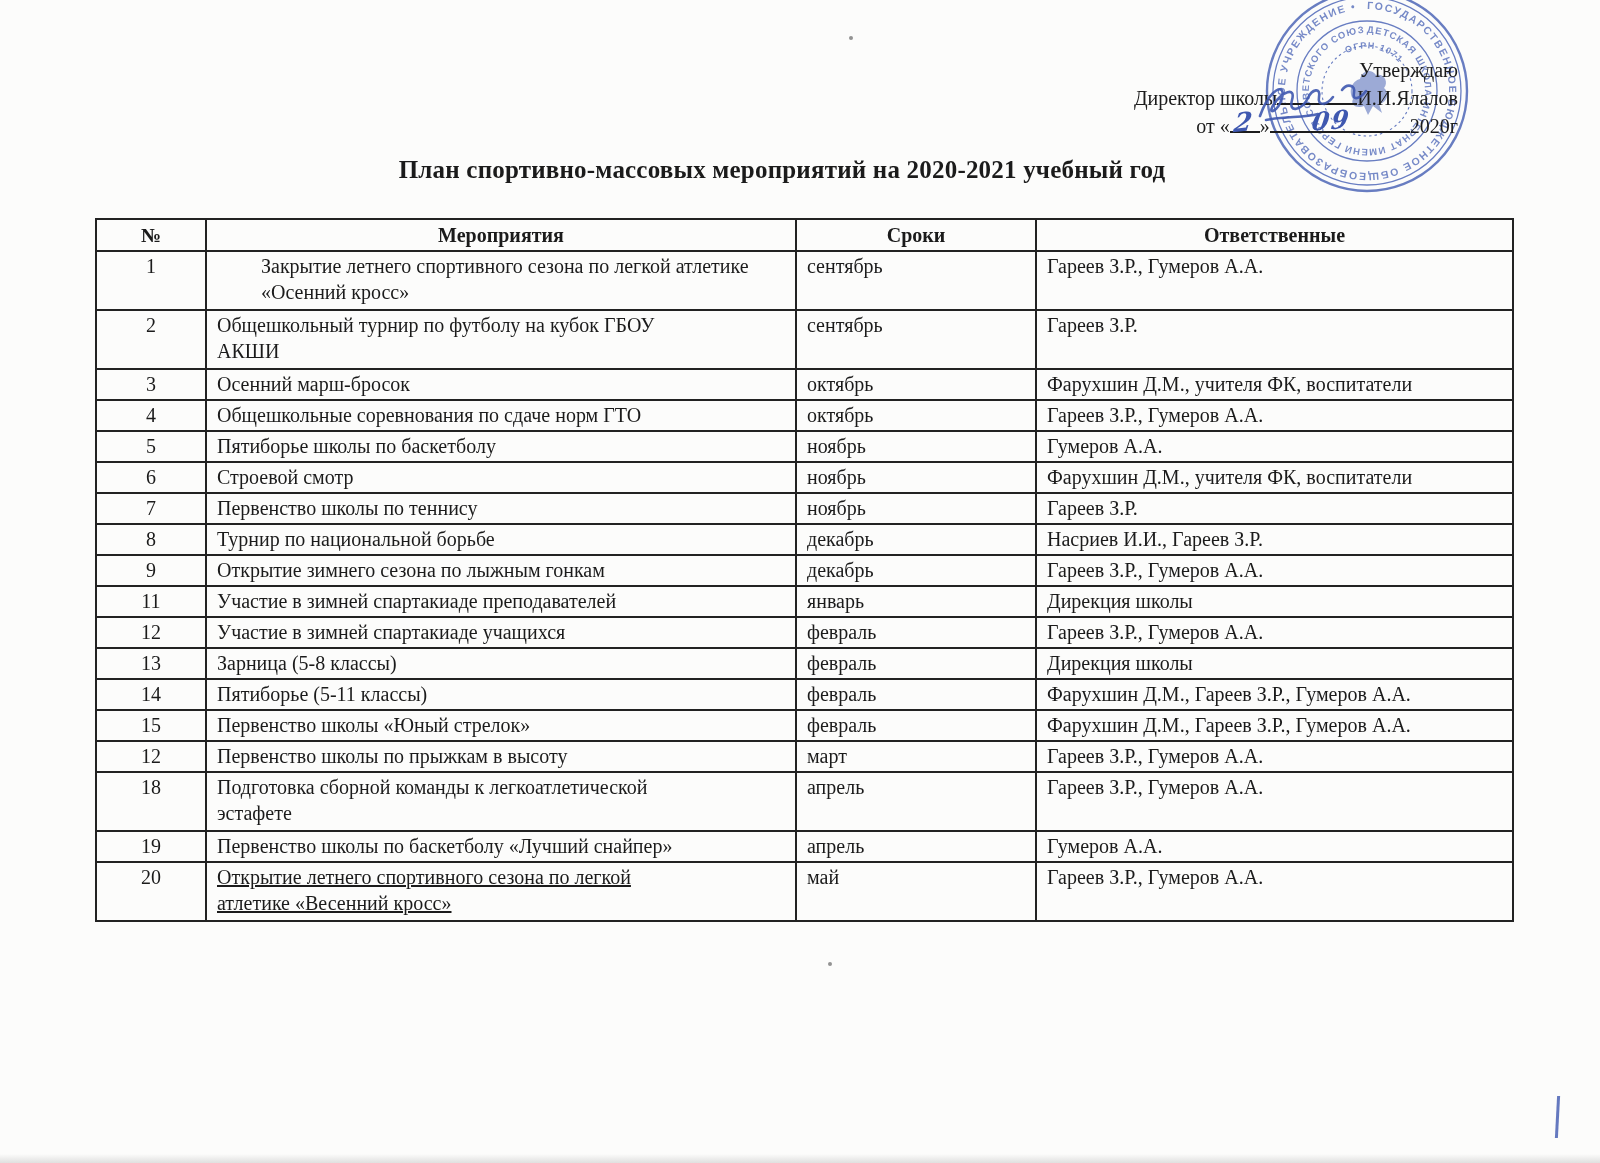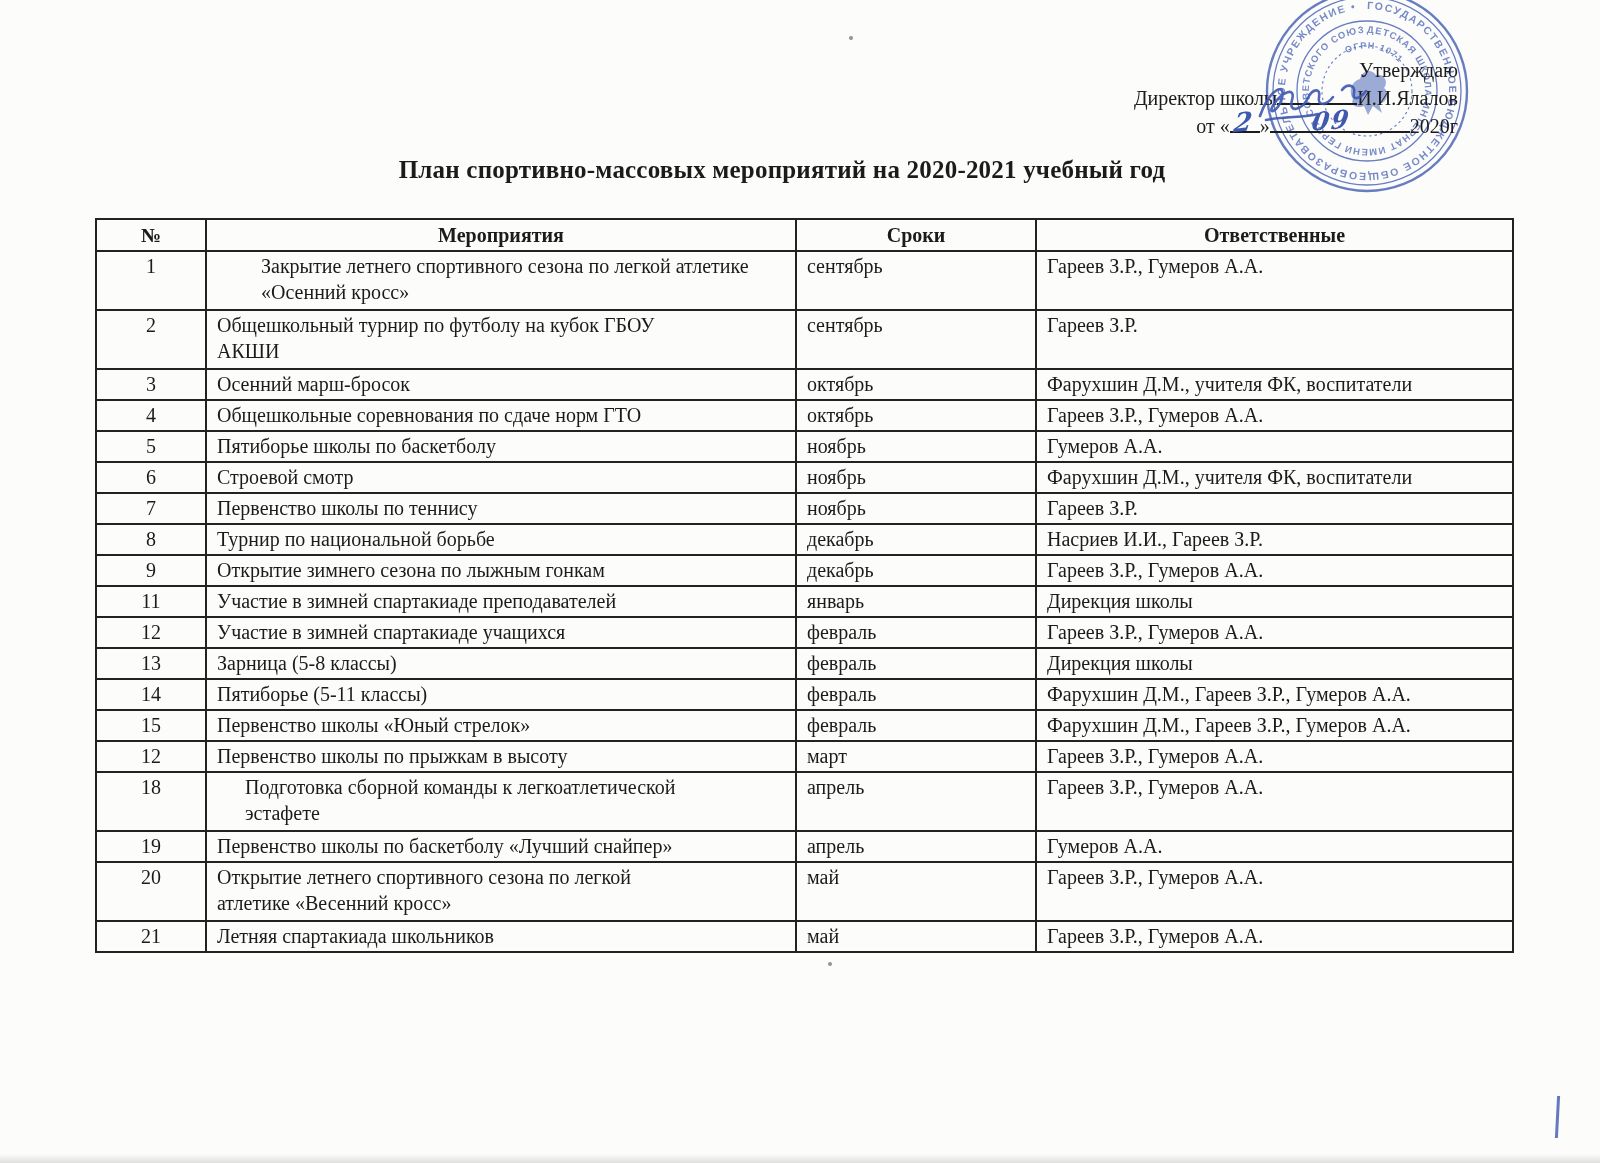--- a/index.html
+++ b/index.html
@@ -288,42 +288,36 @@
         </tr>
         <tr>
           <td class="cell-num">12</td>
           <td class="cell-event">Первенство школы по прыжкам в высоту</td>
           <td class="cell-period">март</td>
           <td class="cell-responsible">Гареев З.Р., Гумеров А.А.</td>
         </tr>
         <tr class="tall">
           <td class="cell-num">18</td>
           <td class="cell-event">
-            <div style="max-width: 465px; margin-left: 28px;">Подготовка сборной команды к легкоатлетической эстафете</div>
+            <div style="max-width: 465px;">Подготовка сборной команды к легкоатлетической эстафете</div>
           </td>
           <td class="cell-period">апрель</td>
           <td class="cell-responsible">Гареев З.Р., Гумеров А.А.</td>
         </tr>
         <tr>
           <td class="cell-num">19</td>
           <td class="cell-event">Первенство школы по баскетболу «Лучший снайпер»</td>
           <td class="cell-period">апрель</td>
           <td class="cell-responsible">Гумеров А.А.</td>
         </tr>
         <tr class="tall">
           <td class="cell-num">20</td>
           <td class="cell-event">
-            <div style="max-width: 460px;">Открытие летнего спортивного сезона по легкой атлетике «Весенний кросс»</div>
+            <div style="max-width: 460px; text-decoration: underline;">Открытие летнего спортивного сезона по легкой атлетике «Весенний кросс»</div>
           </td>
-          <td class="cell-period">май</td>
-          <td class="cell-responsible">Гареев З.Р., Гумеров А.А.</td>
-        </tr>
-        <tr>
-          <td class="cell-num">21</td>
-          <td class="cell-event">Летняя спартакиада школьников</td>
           <td class="cell-period">май</td>
           <td class="cell-responsible">Гареев З.Р., Гумеров А.А.</td>
         </tr>
       </tbody>
   </table>
 
   <div class="speck speck-top"></div>
   <div class="speck speck-bottom"></div>
   <div class="edge-mark"></div>
 

